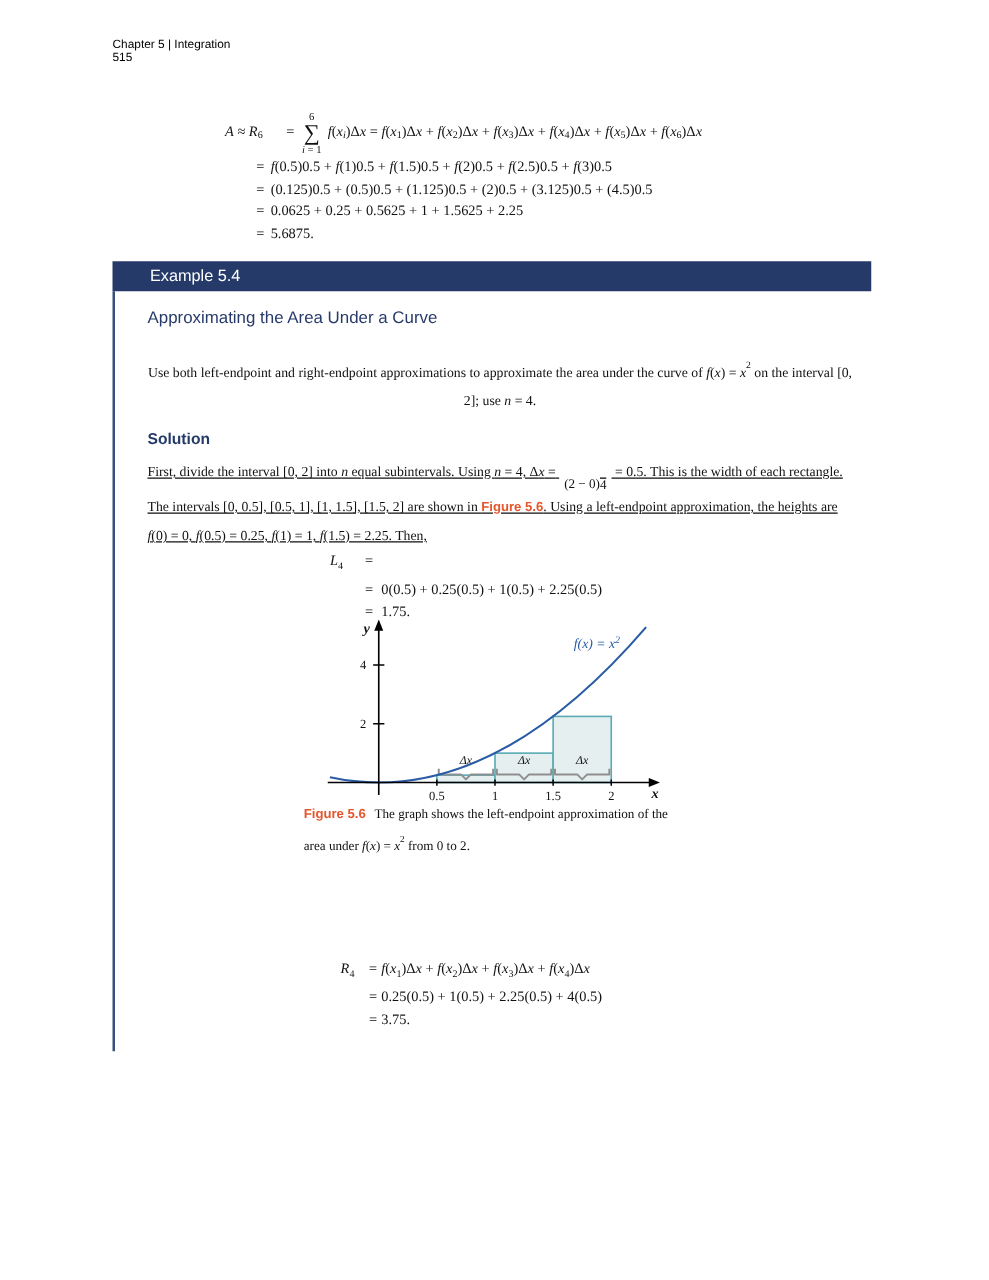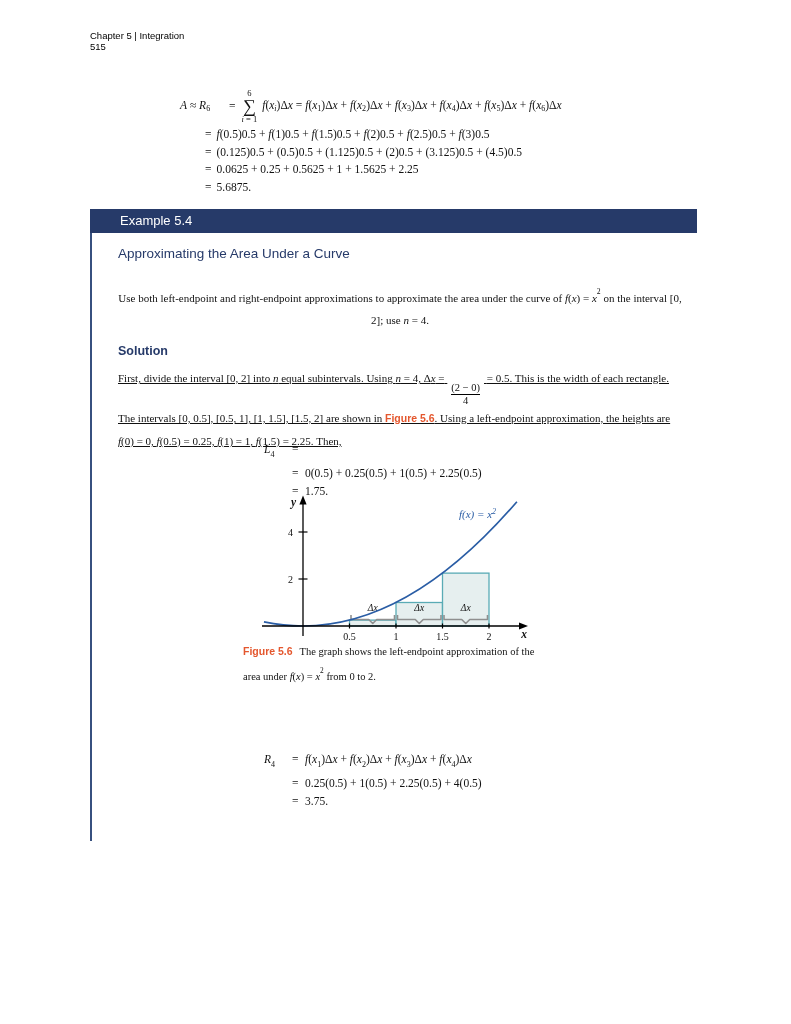--- a/index.html
+++ b/index.html
@@ -33,21 +33,21 @@
   .ex-title{position:absolute;left:118px;top:246px;font-family:"Liberation Sans","DejaVu Sans",sans-serif;
             font-size:13.5px;font-weight:normal;color:var(--navy);}
   .body{font-size:11px;line-height:22.5px;}
   .p1{position:absolute;left:118px;top:281px;width:564px;text-align:center;}
   .sol-h{position:absolute;left:118px;top:344px;font-family:"Liberation Sans","DejaVu Sans",sans-serif;
          font-size:12.5px;font-weight:bold;color:var(--navy);}
   .p2{position:absolute;left:118px;top:367px;width:568px;line-height:23px;text-decoration:underline;}
   .p3{position:absolute;left:118px;top:708px;width:568px;line-height:23px;}
   .figref{color:var(--orange);font-family:"Liberation Sans","DejaVu Sans",sans-serif;
           font-weight:bold;font-size:10.5px;text-decoration:none;cursor:pointer;}
-  .frac{display:inline-flex;flex-direction:column;text-align:center;vertical-align:-9px;
+  .frac{display:inline-flex;flex-direction:row;text-align:center;vertical-align:-9px;
         margin:0 4px;font-size:10.5px;line-height:12px;}
   .frac .den{border-top:1px solid #000;}
   
   .eqblock{position:absolute;font-size:11.5px;}
   .eqrow{display:flex;line-height:18px;}
   .eqlabel{width:28px;}
   .eqsign{width:13px;}
   
   .figure-svg{position:absolute;left:262px;top:494px;}
   .caption{position:absolute;left:243px;top:642px;width:304px;font-size:10.5px;line-height:19px;}
@@ -162,21 +162,21 @@
       <text x="34" y="12" font-family="&quot;Liberation Serif&quot;,&quot;DejaVu Serif&quot;,serif" fill="#111" text-anchor="end" font-size="11.5" font-style="italic" font-weight="bold">y</text>
       <text x="262" y="144" font-family="&quot;Liberation Serif&quot;,&quot;DejaVu Serif&quot;,serif" fill="#111" text-anchor="middle" font-size="11.5" font-style="italic" font-weight="bold">x</text>
       <text x="197" y="24" font-family="&quot;Liberation Serif&quot;,&quot;DejaVu Serif&quot;,serif" fill="#2a5da5" font-size="11" font-style="italic">f(x) = x<tspan dy="-4" font-size="8">2</tspan></text>
     </svg>
 
   <div class="caption">
     <span class="figlabel">Figure 5.6</span><span>The graph shows the left-endpoint approximation of the area under  <i>f</i>(<i>x</i>) = <i>x</i><sup>2</sup>  from 0 to 2.</span>
   </div>
 
 
-  <div class="eqblock" style="left:264px;top:750px;">
+  <div class="eqblock" style="left:264px;top:766px;text-align:center;">
     <div class="eqrow">
         <span class="eqlabel"><i>R</i><sub>4</sub></span>
         <span class="eqsign">=</span>
         <span><i>f</i>(<i>x</i><sub>1</sub>)Δ<i>x</i> + <i>f</i>(<i>x</i><sub>2</sub>)Δ<i>x</i> + <i>f</i>(<i>x</i><sub>3</sub>)Δ<i>x</i> + <i>f</i>(<i>x</i><sub>4</sub>)Δ<i>x</i></span>
       </div>
     <div class="eqrow">
         <span class="eqlabel"></span>
         <span class="eqsign">=</span>
         <span>0.25(0.5) + 1(0.5) + 2.25(0.5) + 4(0.5)</span>
       </div>

